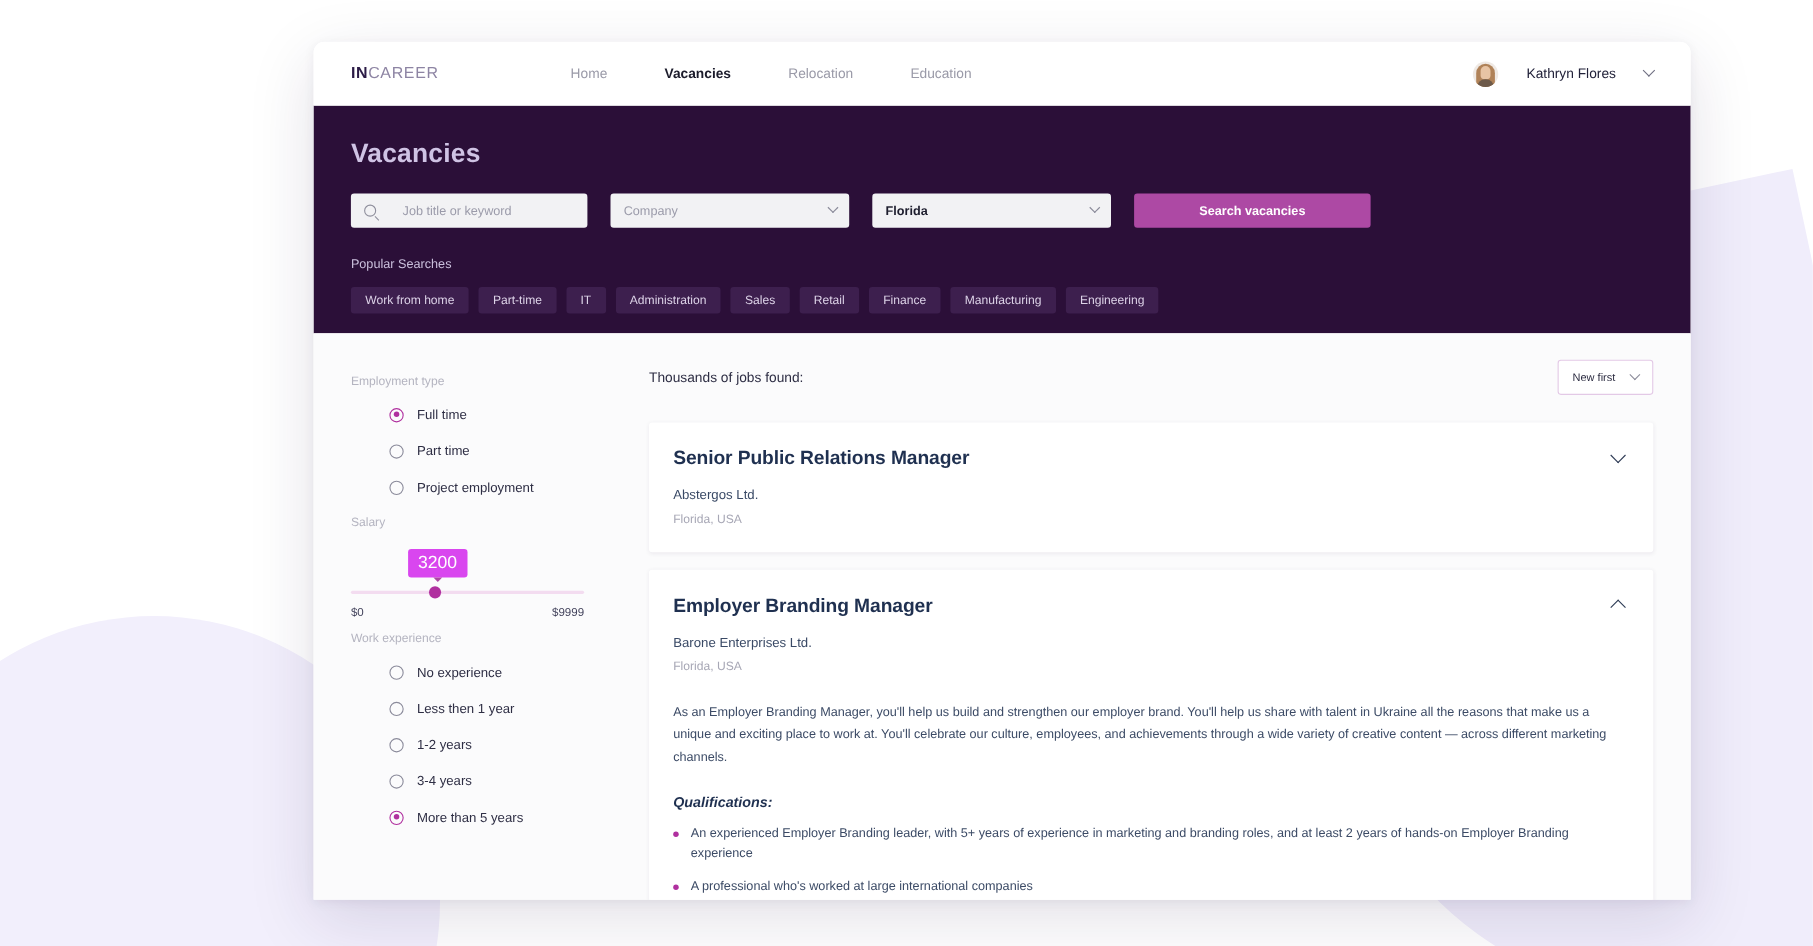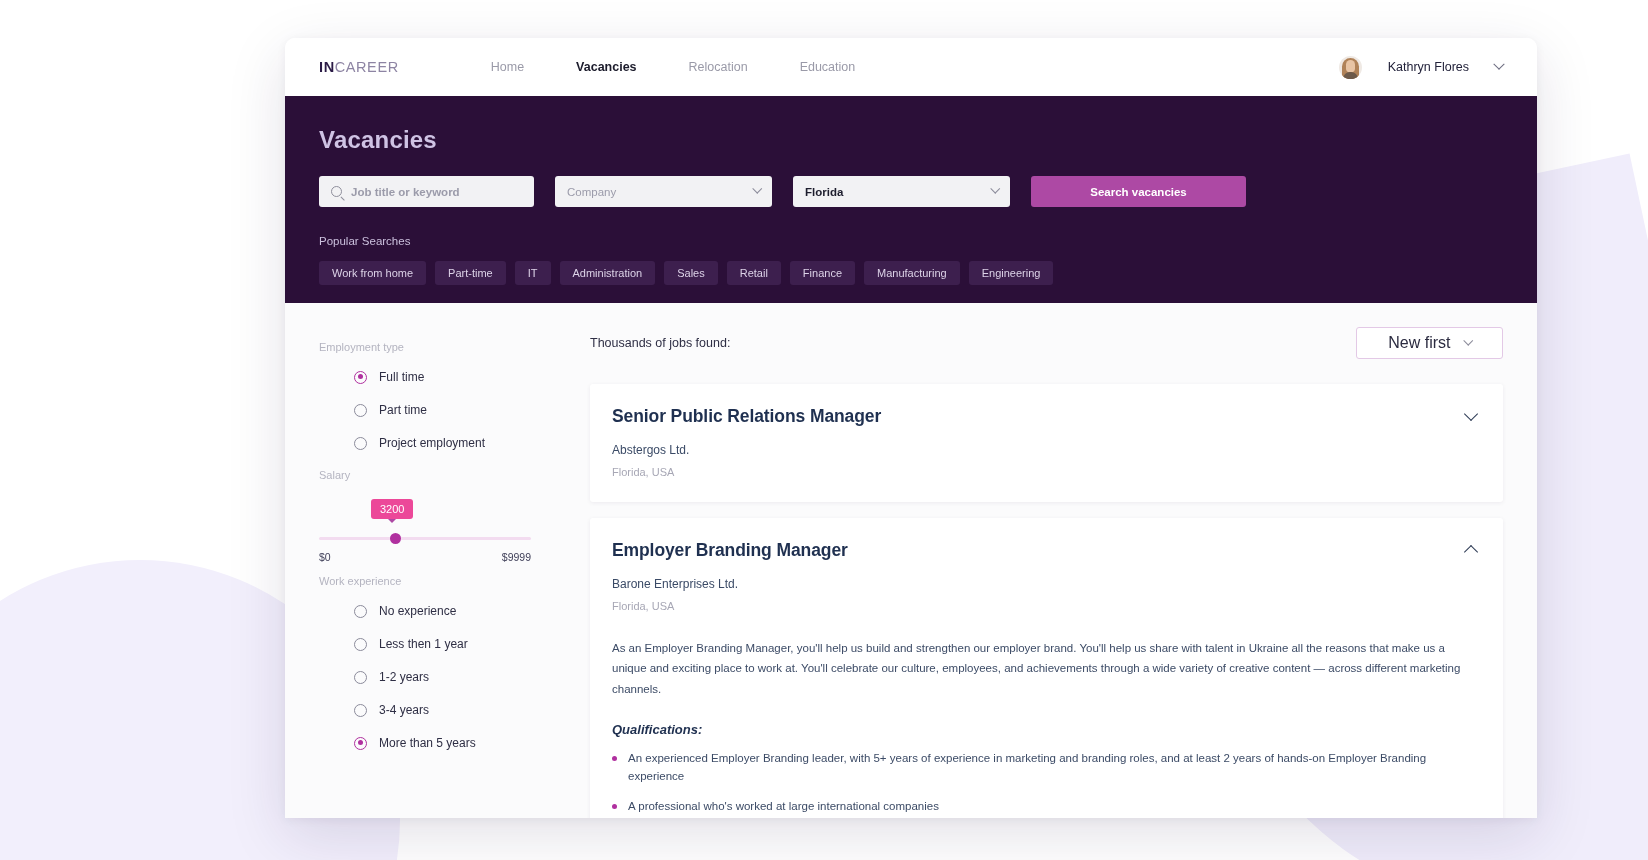--- a/index.html
+++ b/index.html
@@ -59,21 +59,21 @@
     font-weight: 400;
     white-space: nowrap;
   }
   .logo .lo-in { color: #2b1b46; font-weight: 600; }
   .logo .lo-career { color: #8d84a3; font-weight: 400; }
 
   .navlinks {
     display: flex;
     align-items: center;
     gap: 52px;
-    margin-left: 92px;
+    margin-left: 120px;
   }
   .navlink {
     font-size: 12.5px;
     color: #9a9aa8;
     text-decoration: none;
     white-space: nowrap;
   }
   .navlink.active { color: #1b1b2b; font-weight: 700; }
 
   .user-area {
@@ -137,21 +137,21 @@
   }
   .field {
     height: 31px;
     background: #f2f2f4;
     border-radius: 3px;
     display: flex;
     align-items: center;
     padding: 0 12px;
     font-size: 11.5px;
   }
-  .f-keyword { width: 215px; gap: 9px; font-weight: bold; }
+  .f-keyword { width: 215px; gap: 24px; }
   .f-select  { width: 217px; justify-content: space-between; }
   .search-icon {
     width: 11px; height: 11px;
     border: 1.4px solid #8f8f9c;
     border-radius: 50%;
     position: relative;
     flex: none;
   }
   .search-icon::after {
     content: "";
@@ -242,23 +242,23 @@
     border-radius: 50%;
     background: #b0309f;
   }
   .radio-label { font-size: 12px; color: #2e2e44; }
 
   .salary-block { margin-top: 10px; }
   .slider-wrap { position: relative; height: 56px; margin-top: 26px; }
   .bubble {
     position: absolute;
     left: 52px; top: -8px;
-    background: #ec4899;
+    background: #d946ef;
     color: #fff;
-    font-size: 11px;
+    font-size: 16px;
     padding: 4px 9px;
     border-radius: 3px;
   }
   .bubble::after {
     content: "";
     position: absolute;
     left: 50%; bottom: -4px;
     margin-left: -4px;
     border-left: 4px solid transparent;
     border-right: 4px solid transparent;
@@ -296,25 +296,25 @@
     align-items: center;
     justify-content: space-between;
     margin-bottom: 25px;
   }
   .found-text { font-size: 12.5px; color: #2e2e44; }
   .sort-btn {
     border: 1px solid #e3c9e6;
     border-radius: 3px;
     background: #fff;
     height: 32px;
-    padding: 0 31px;
+    padding: 0 13px;
     display: flex;
     align-items: center;
     gap: 14px;
-    font-size: 16px;
+    font-size: 10px;
     color: #2b2b40;
     cursor: pointer;
     font-family: inherit;
   }
 
   .card {
     background: #fff;
     border-radius: 3px;
     box-shadow: 0 1px 4px rgba(40,20,70,0.07);
     padding: 22px 26px 24px 22px;

